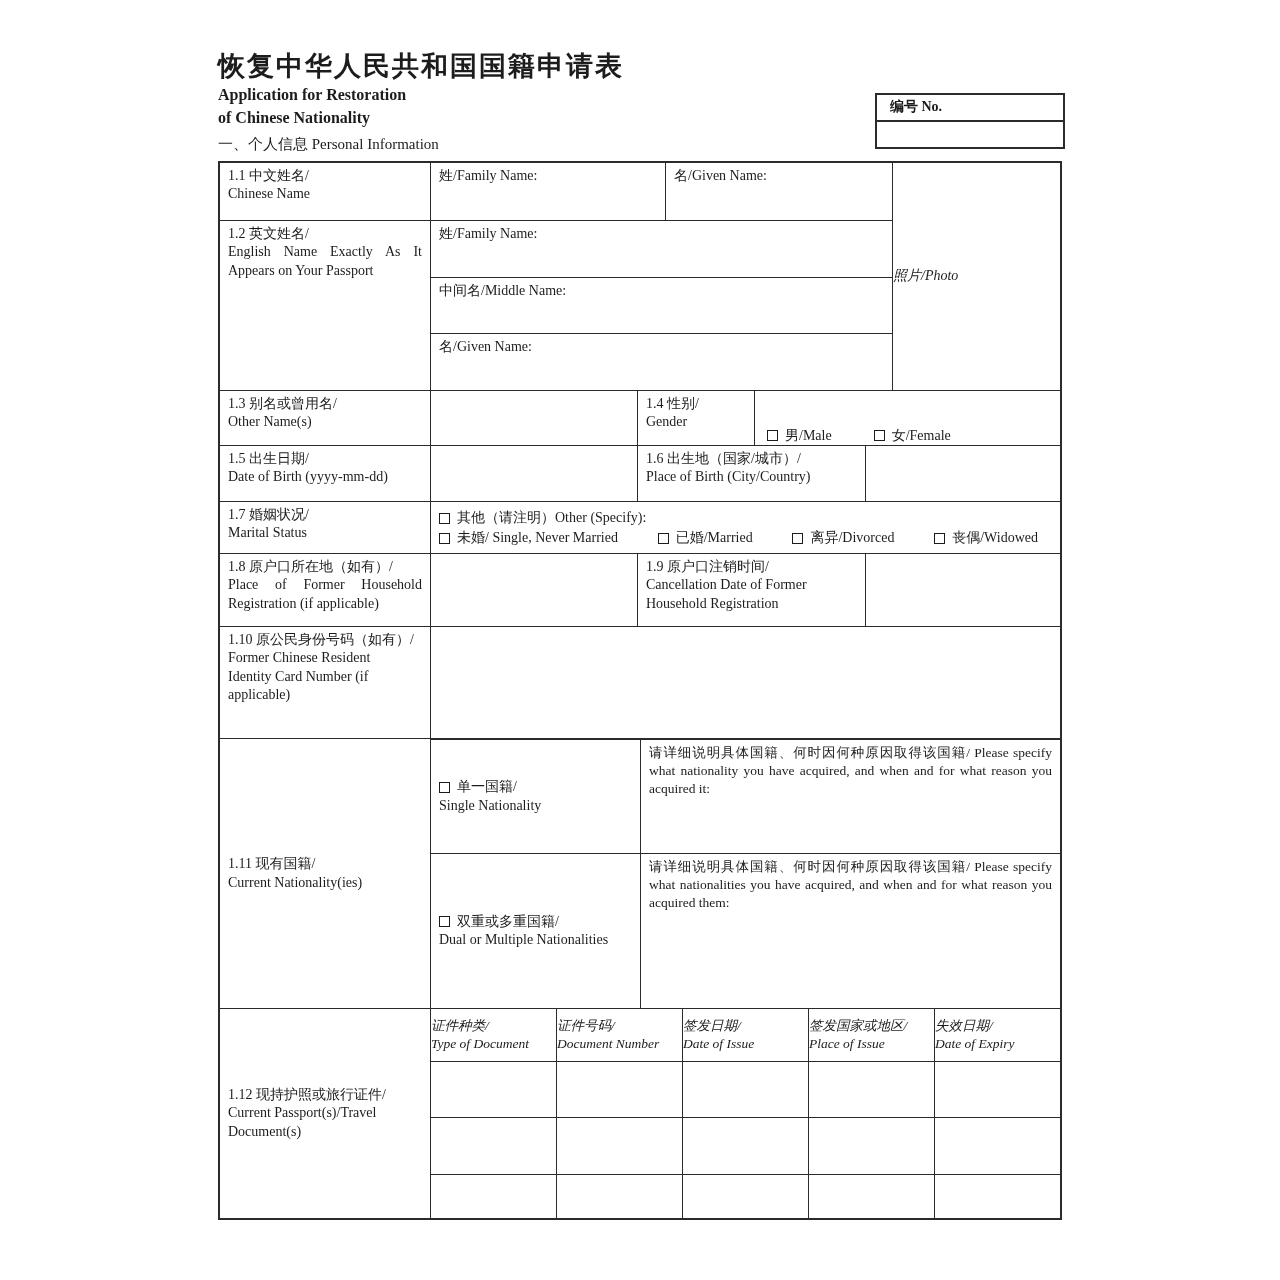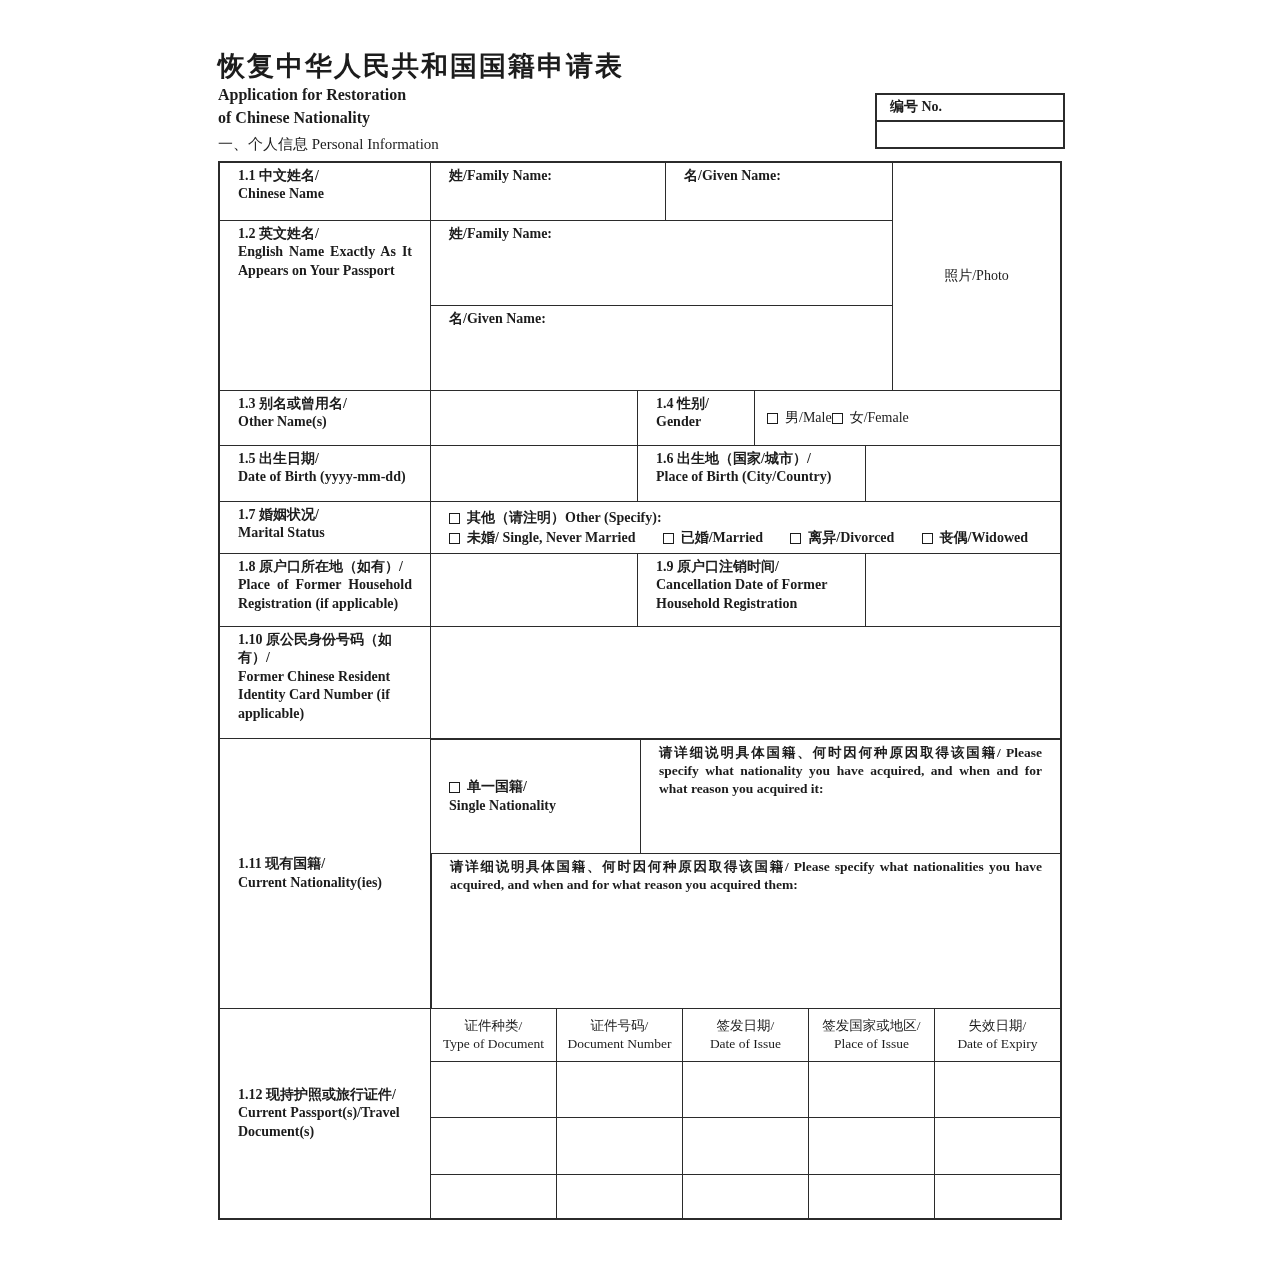--- a/index.html
+++ b/index.html
@@ -23,24 +23,24 @@
               border-bottom: 2px solid var(--bd); }
   .no-value { height: 25px; }
 
   .section-heading { margin-top: 6px; font-size: 15px; line-height: 19px; }
 
   .tbl { margin-top: 7px; width: 844px; border: 2px solid var(--bd);
          font-size: 14px; line-height: 1.32; background: #fff; }
   .trow { display: flex; }
   .bt { border-top: 1.5px solid var(--bd); }
   .bl { border-left: 1.5px solid var(--bd); }
-  .pad { padding: 4px 18px; font-weight: bold; }
+  .pad { padding: 4px 8px; }
   .label-cell { width: 210px; flex: none; }
   .vcenter { display: flex; flex-direction: column; justify-content: center; }
-  .hcenter { align-items: center; text-align: center; }
+  .hcenter { align-items: flex-start; text-align: center; font-style: italic; }
   .fill { flex: 1; min-width: 0; }
   .just { text-align: justify; }
   .small { font-size: 13.5px; }
 
   .cb { width: 11px; height: 11px; border: 1.5px solid var(--ink);
         display: inline-block; flex: none; margin-right: 7px; background: #fff; }
   .opt { display: inline-flex; align-items: center; white-space: nowrap; }
 
   .col { display: flex; flex-direction: column; }
   .grow { flex: 1; }
@@ -80,41 +80,44 @@
         <div class="trow bt grow">
           <div class="label-cell pad">
             <div>1.2 英文姓名/</div>
             <div class="just">English Name Exactly As It Appears on Your Passport</div>
           </div>
           <div class="bl fill col">
             <div class="grow pad">
               <span>姓/Family Name:</span>
             </div>
             <div class="grow pad bt">
+              <span>中间名/Middle Name:</span>
+            </div>
+            <div class="grow pad bt">
               <span>名/Given Name:</span>
             </div>
           </div>
         </div>
       </div>
       <div class="bl fill vcenter hcenter">
         <span>照片/Photo</span>
       </div>
     </div>
 
     <div class="trow bt" style="height:55px">
       <div class="label-cell pad">
         <div>1.3 别名或曾用名/</div>
         <div>Other Name(s)</div>
       </div>
       <div class="bl" style="width:207px"></div>
       <div class="bl pad" style="width:117px">
         <div>1.4 性别/</div>
         <div>Gender</div>
       </div>
-      <div class="bl fill" style="display:flex; align-items:center; padding:0 8px 0 12px">
+      <div class="bl fill" style="display:flex; align-items:flex-end; gap:42px; padding:0 8px 0 12px">
         <span class="opt">
           <span class="cb"></span>
           <span>男/Male</span>
         </span>
         <span class="opt">
           <span class="cb"></span>
           <span>女/Female</span>
         </span>
       </div>
     </div>
@@ -196,20 +199,27 @@
           <div class="pad vcenter" style="width:209px">
             <span class="opt">
               <span class="cb"></span>
               <span>单一国籍/</span>
             </span>
             <div>Single Nationality</div>
           </div>
           <div class="bl fill pad small just">请详细说明具体国籍、何时因何种原因取得该国籍/ Please specify what nationality you have acquired, and when and for what reason you acquired it:</div>
         </div>
         <div class="trow bt grow">
+          <div class="pad vcenter" style="width:209px">
+            <span class="opt">
+              <span class="cb"></span>
+              <span>双重或多重国籍/</span>
+            </span>
+            <div>Dual or Multiple Nationalities</div>
+          </div>
           <div class="bl fill pad small just">请详细说明具体国籍、何时因何种原因取得该国籍/ Please specify what nationalities you have acquired, and when and for what reason you acquired them:</div>
         </div>
       </div>
     </div>
 
     <div class="trow bt" style="height:210px">
       <div class="label-cell pad vcenter">
         <div>1.12 现持护照或旅行证件/</div>
         <div>Current Passport(s)/Travel Document(s)</div>
       </div>

